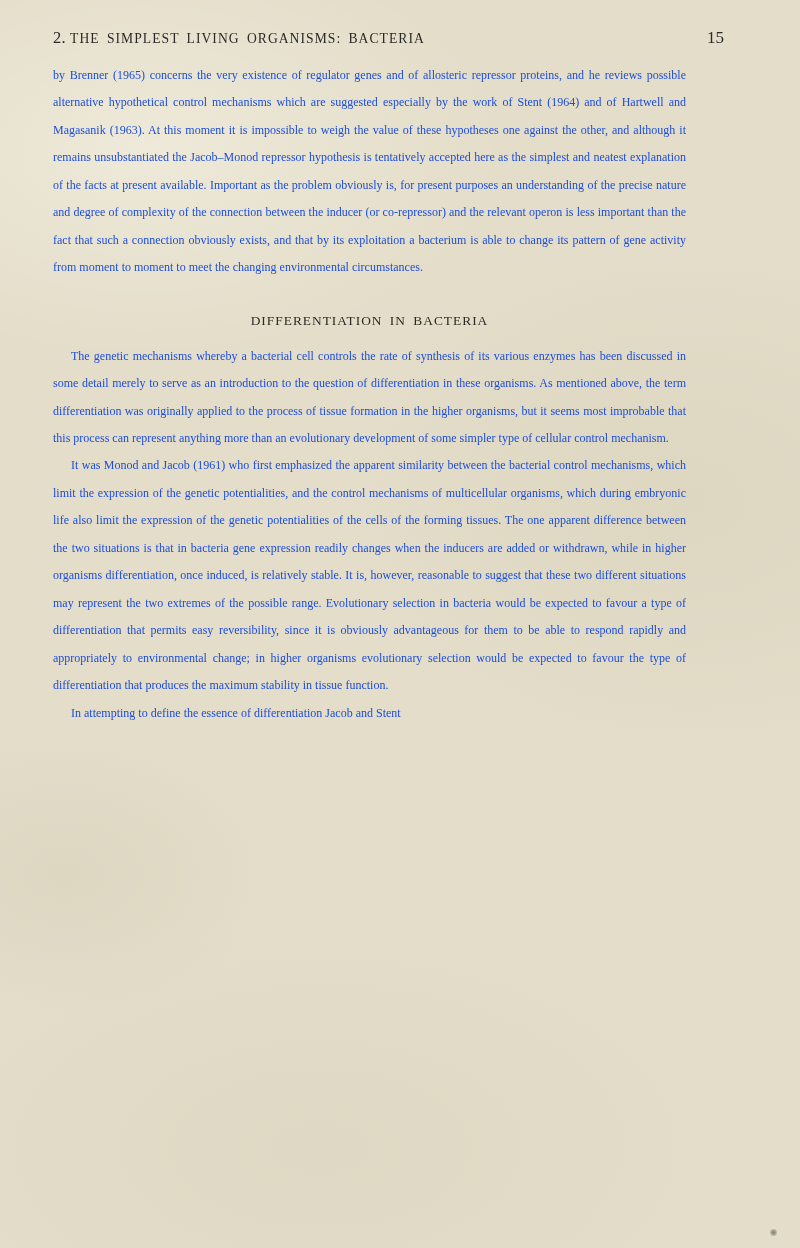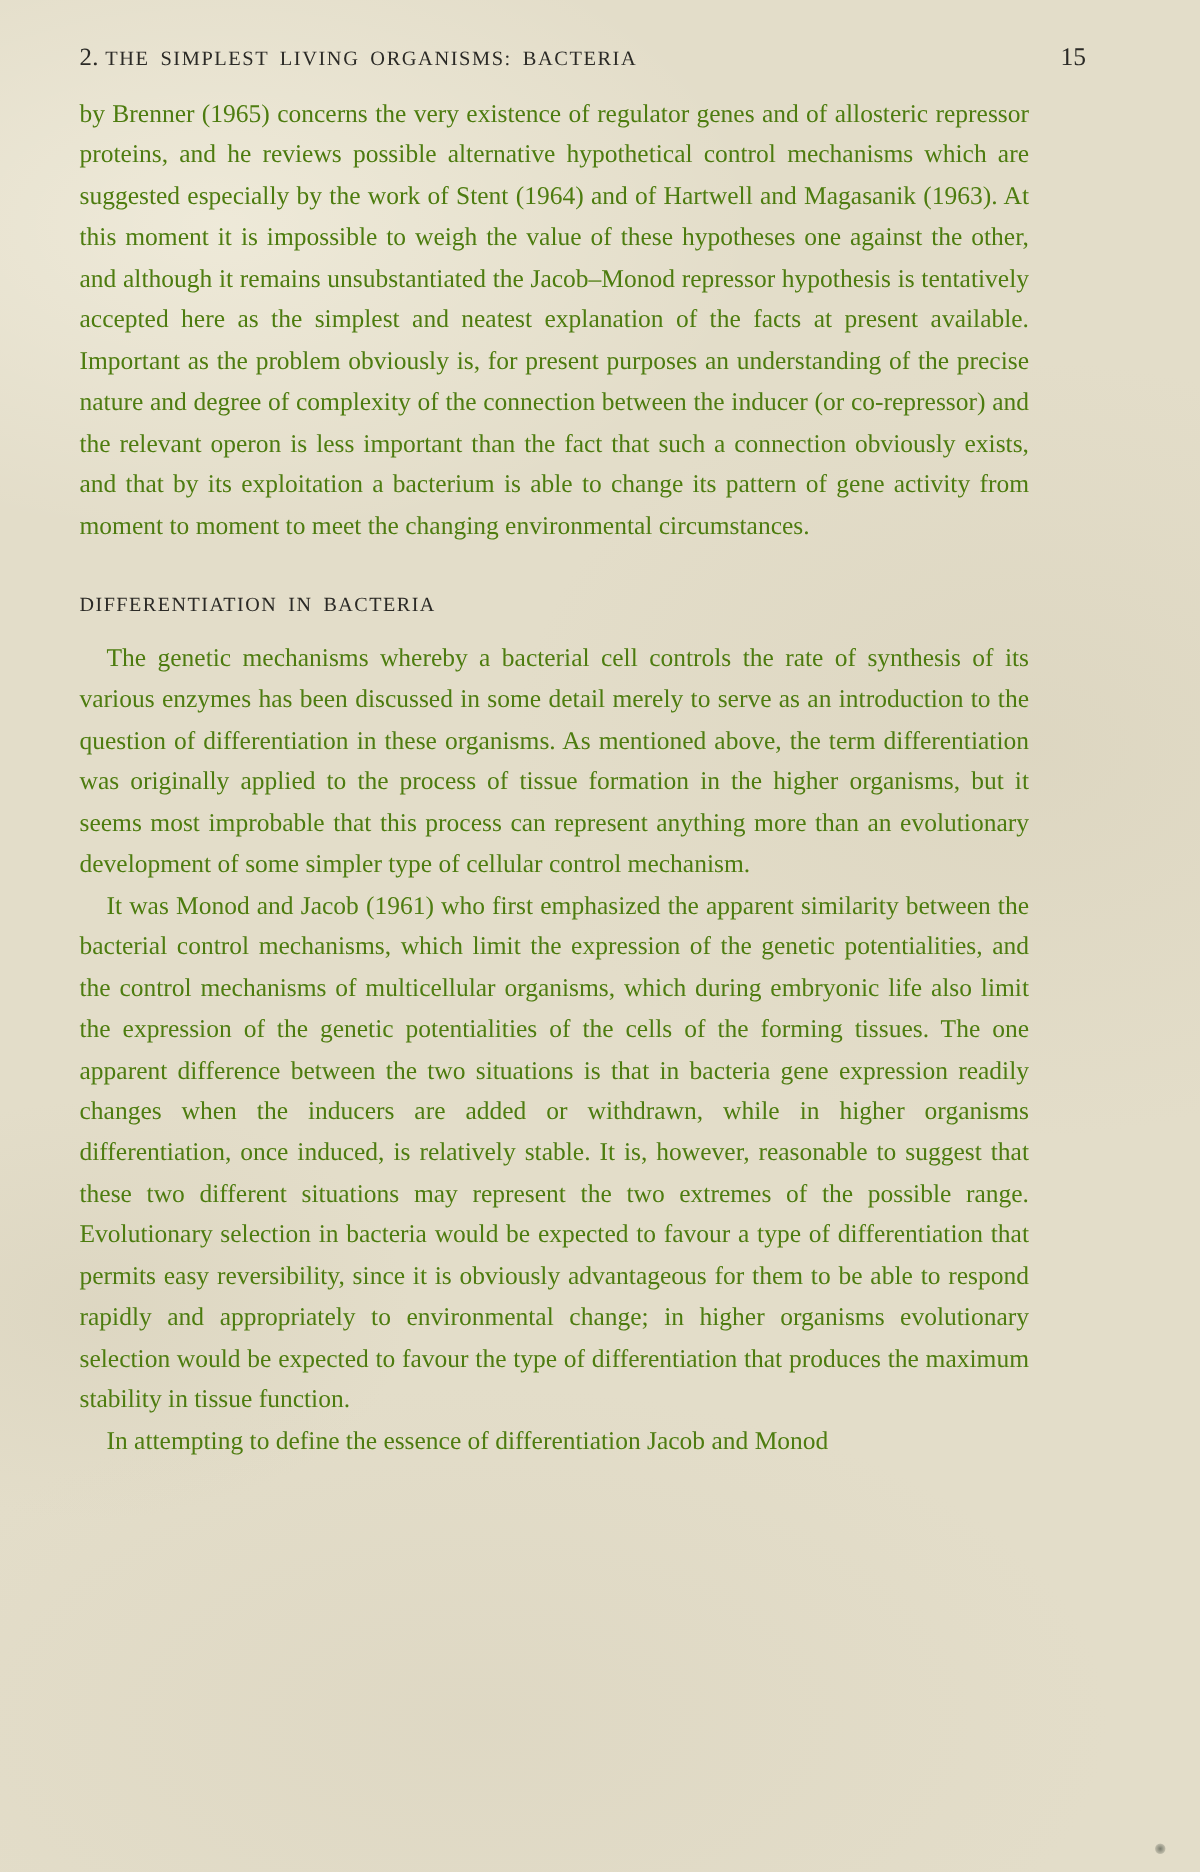--- a/index.html
+++ b/index.html
@@ -68,38 +68,38 @@
   
   .textblock {
     position: absolute;
     left: 53px;
     top: 62px;
     width: 633px;
   }
 
   p.para {
     margin: 0;
-    font-size: 17px;
+    font-size: 12px;
     line-height: 27.45px;
     text-align: justify;
     text-justify: inter-word;
     text-indent: 18px;
     hyphens: none;
-    color: #4d7c0f;
+    color: #1d4ed8;
   }
   p.para.no-indent { text-indent: 0; }
 
   h2.section-head {
     margin: 0;
     padding: 0;
     font-size: 13.4px;
     font-weight: normal;
     letter-spacing: 1.0px;
     word-spacing: 3.0px;
-    text-align: left;
+    text-align: center;
     color: #2b2a26;
     white-space: nowrap;
   }
 
   .gap-before-head { height: 31px; }
   .gap-after-head  { height: 14px; }
 
   
   .speck {
     position: absolute;
@@ -131,19 +131,19 @@
     <p class="para no-indent">by Brenner (1965) concerns the very existence of regulator genes and of allosteric repressor proteins, and he reviews possible alternative hypothetical control mechanisms which are suggested especially by the work of Stent (1964) and of Hartwell and Magasanik (1963). At this moment it is impossible to weigh the value of these hypotheses one against the other, and although it remains unsubstantiated the Jacob–Monod repressor hypothesis is tentatively accepted here as the simplest and neatest explanation of the facts at present available. Important as the problem obviously is, for present purposes an understanding of the precise nature and degree of complexity of the connection between the inducer (or co-repressor) and the relevant operon is less important than the fact that such a connection obviously exists, and that by its exploitation a bacterium is able to change its pattern of gene activity from moment to moment to meet the changing environmental circumstances.</p>
 
     <div class="gap-before-head"></div>
     <h2 class="section-head">DIFFERENTIATION IN BACTERIA</h2>
     <div class="gap-after-head"></div>
 
     <p class="para">The genetic mechanisms whereby a bacterial cell controls the rate of synthesis of its various enzymes has been discussed in some detail merely to serve as an introduction to the question of differentiation in these organisms. As mentioned above, the term differentiation was originally applied to the process of tissue formation in the higher organisms, but it seems most improbable that this process can represent anything more than an evolutionary development of some simpler type of cellular control mechanism.</p>
 
     <p class="para">It was Monod and Jacob (1961) who first emphasized the apparent similarity between the bacterial control mechanisms, which limit the expression of the genetic potentialities, and the control mechanisms of multicellular organisms, which during embryonic life also limit the expression of the genetic potentialities of the cells of the forming tissues. The one apparent difference between the two situations is that in bacteria gene expression readily changes when the inducers are added or withdrawn, while in higher organisms differentiation, once induced, is relatively stable. It is, however, reasonable to suggest that these two different situations may represent the two extremes of the possible range. Evolutionary selection in bacteria would be expected to favour a type of differentiation that permits easy reversibility, since it is obviously advantageous for them to be able to respond rapidly and appropriately to environmental change; in higher organisms evolutionary selection would be expected to favour the type of differentiation that produces the maximum stability in tissue function.</p>
 
-    <p class="para">In attempting to define the essence of differentiation Jacob and Monod</p>
+    <p class="para">In attempting to define the essence of differentiation Jacob and Stent</p>
 
   </div>
 
   <div class="speck"></div>
 
 </div>
 
 </body></html>

